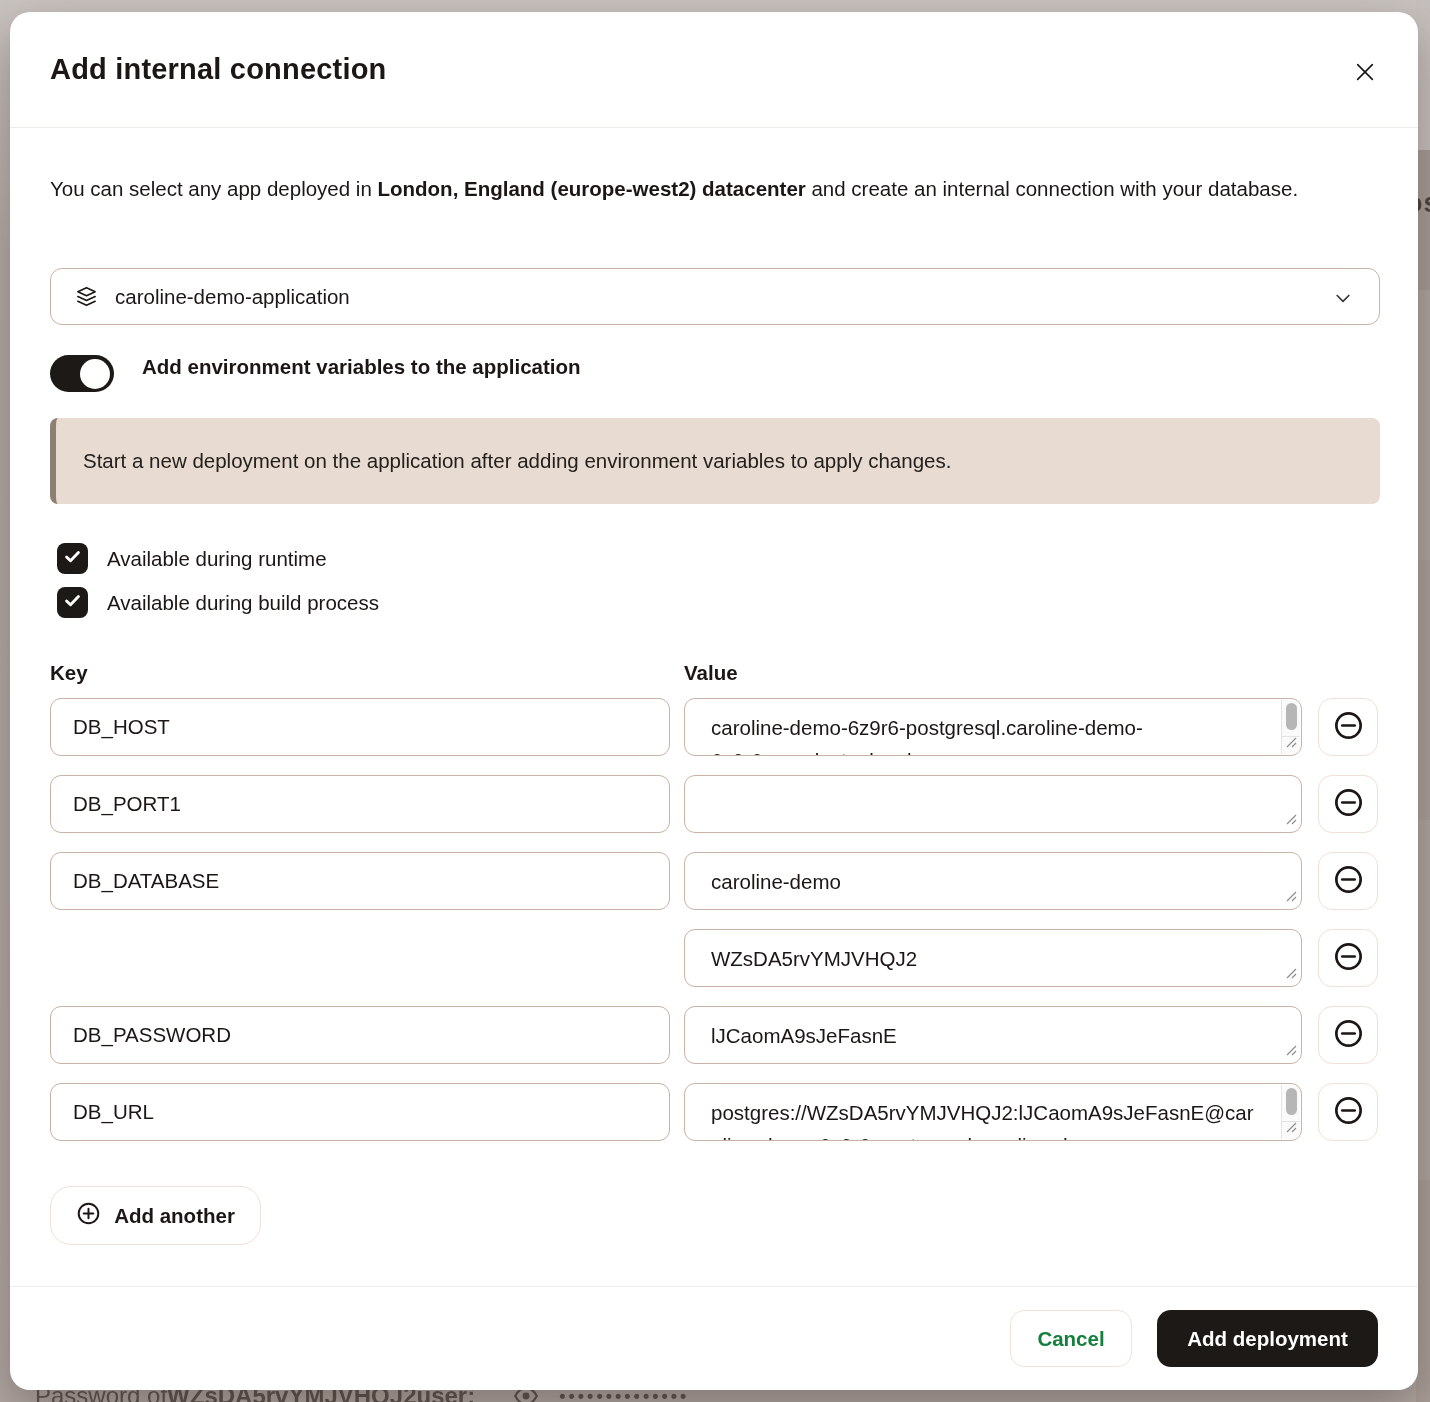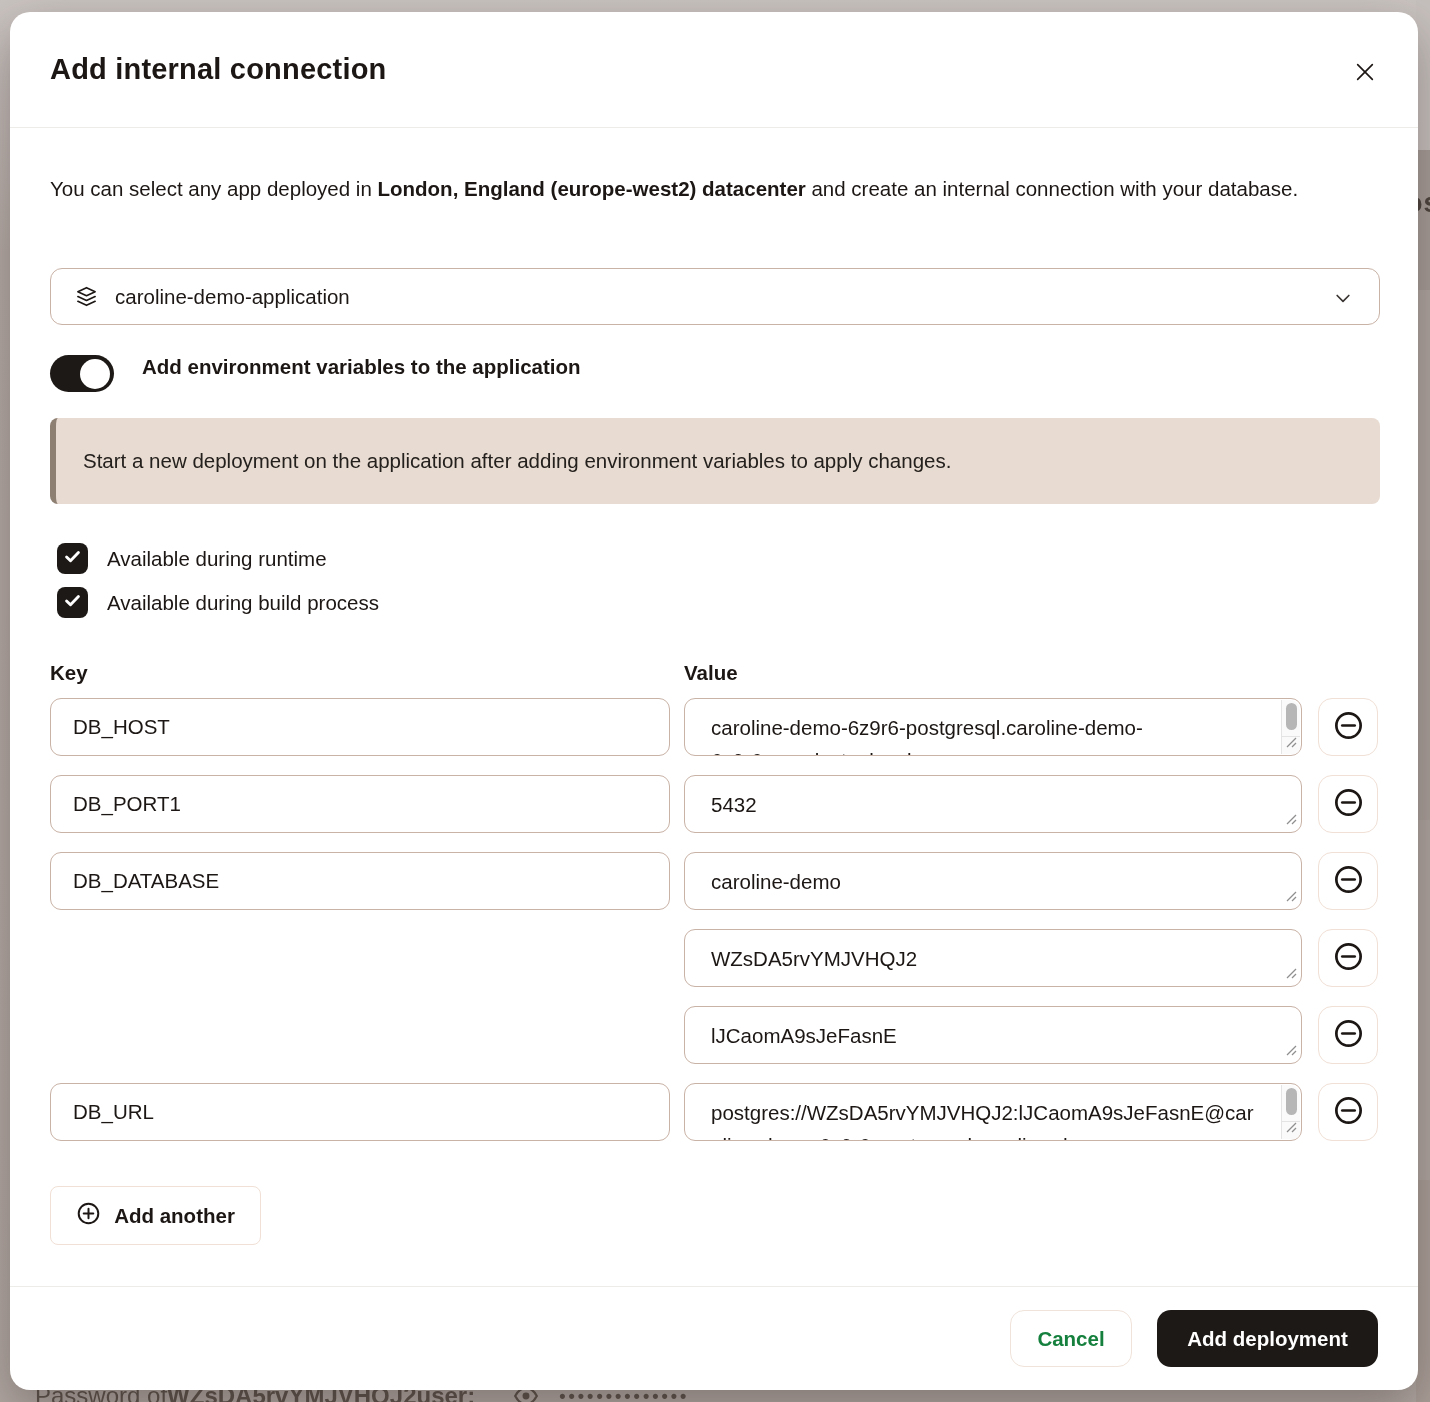--- a/index.html
+++ b/index.html
@@ -142,21 +142,21 @@
 
   .remove-btn {
     position:absolute; left:1268px; top:0; width:60px; height:58px;
     background:#fff; border:1px solid #f0e0d6; border-radius:14px;
     display:flex; align-items:center; justify-content:center; cursor:pointer;
   }
 
   
   .add-another-btn {
     position:absolute; left:40px; top:1174px; width:211px; height:59px;
-    background:#fff; border:1px solid #f0e0d6; border-radius:8px;
+    background:#fff; border:1px solid #f0e0d6; border-radius:21px;
     display:flex; align-items:center; justify-content:center; gap:13px; cursor:pointer;
     font-family:"Liberation Sans",sans-serif; font-size:20.5px; font-weight:700; color:#1c1715;
   }
 
   
   .modal-footer {
     position:absolute; left:0; bottom:0; width:100%; height:104px;
     border-top:1px solid #eeece9; border-radius:0 0 20px 20px;
   }
   .cancel-btn {
@@ -279,21 +279,20 @@
             <circle cx="12" cy="12" r="9.4"></circle>
             <line x1="7.2" y1="12" x2="16.8" y2="12"></line>
           </svg>
       </span>
     </button>
   </div>
 
   <div class="kv-row i1">
     <input class="key-input" value="DB_PORT1" style="">
     <div class="value-box">
-      <div class="value-text">5432</div>
       <span class="resize-grip">
         <svg width="12" height="12" viewBox="0 0 12 12" stroke="#8f8f8f" stroke-width="1.3">
             <line x1="11" y1="2" x2="2" y2="11"></line>
             <line x1="11" y1="7" x2="7" y2="11"></line>
           </svg>
       </span>
     </div>
     <button class="remove-btn">
       <span>
         <svg width="31" height="31" viewBox="0 0 24 24" fill="none" stroke="#1c1715" stroke-width="2.1" stroke-linecap="round">
@@ -339,20 +338,21 @@
       <span>
         <svg width="31" height="31" viewBox="0 0 24 24" fill="none" stroke="#1c1715" stroke-width="2.1" stroke-linecap="round">
             <circle cx="12" cy="12" r="9.4"></circle>
             <line x1="7.2" y1="12" x2="16.8" y2="12"></line>
           </svg>
       </span>
     </button>
   </div>
 
   <div class="kv-row i4">
+    <input class="key-input" value="DB_PASSWORD" style="">
     <div class="value-box">
       <div class="value-text">lJCaomA9sJeFasnE</div>
       <span class="resize-grip">
         <svg width="12" height="12" viewBox="0 0 12 12" stroke="#8f8f8f" stroke-width="1.3">
             <line x1="11" y1="2" x2="2" y2="11"></line>
             <line x1="11" y1="7" x2="7" y2="11"></line>
           </svg>
       </span>
     </div>
     <button class="remove-btn">

